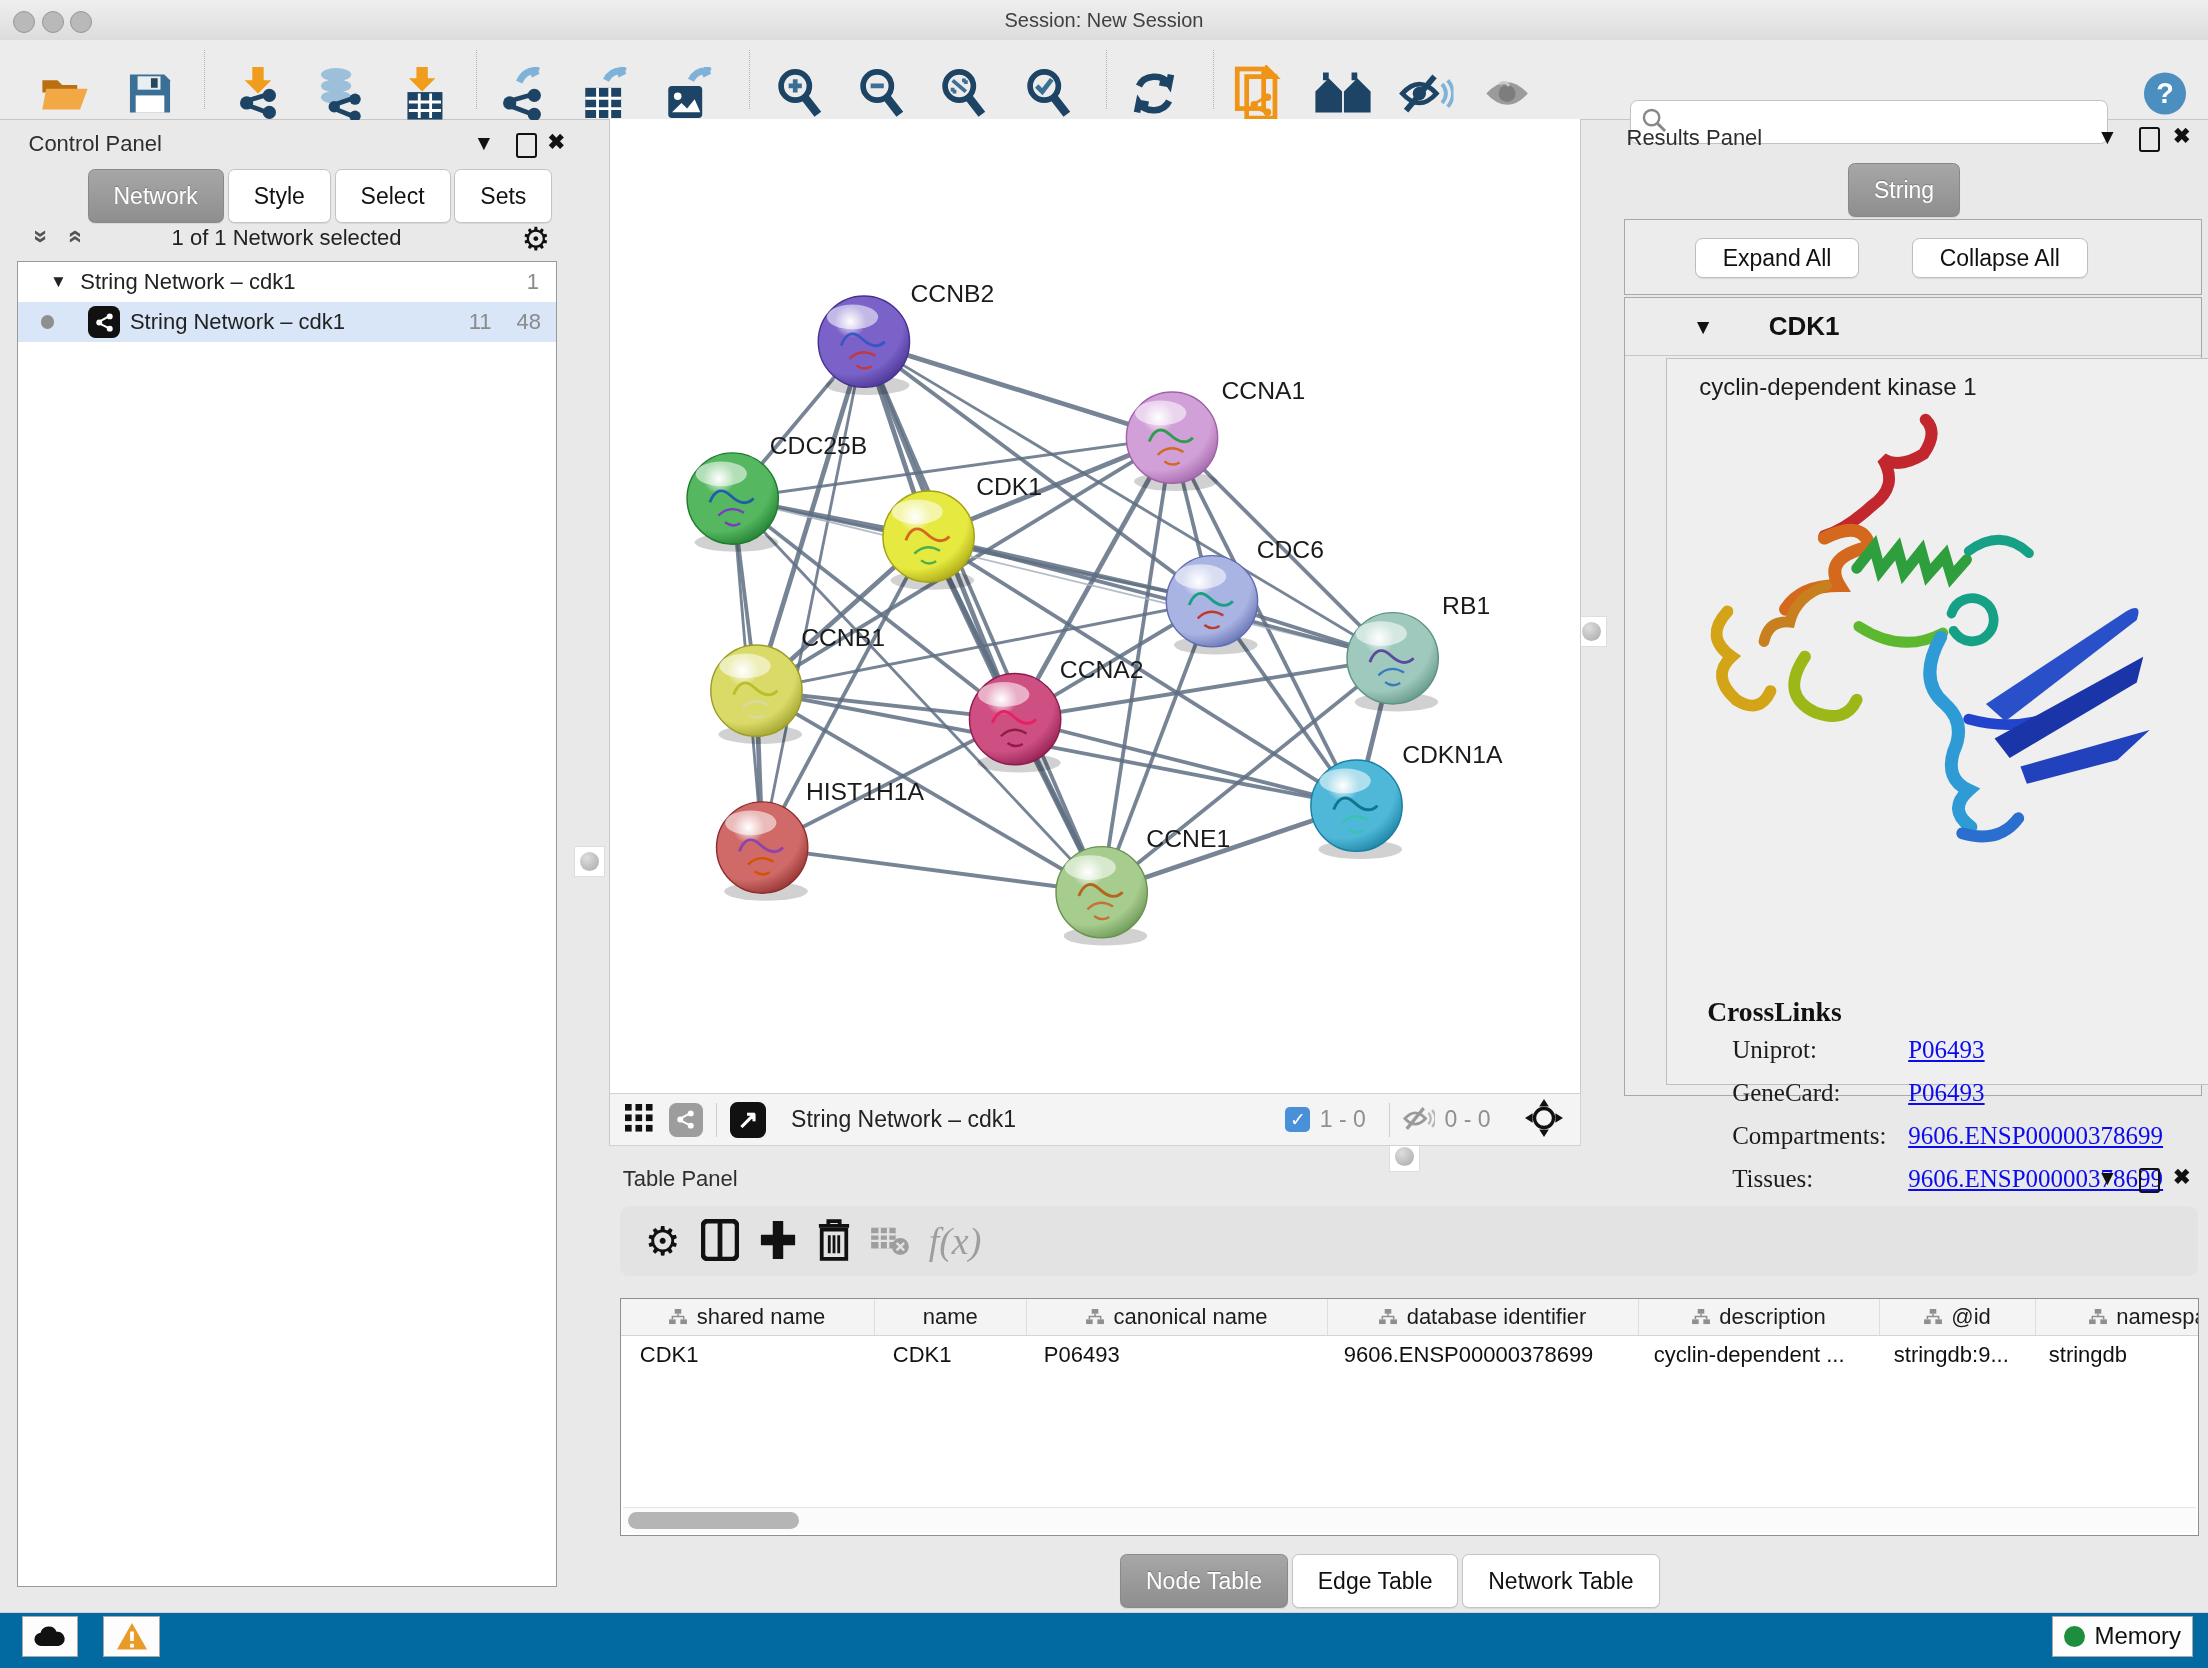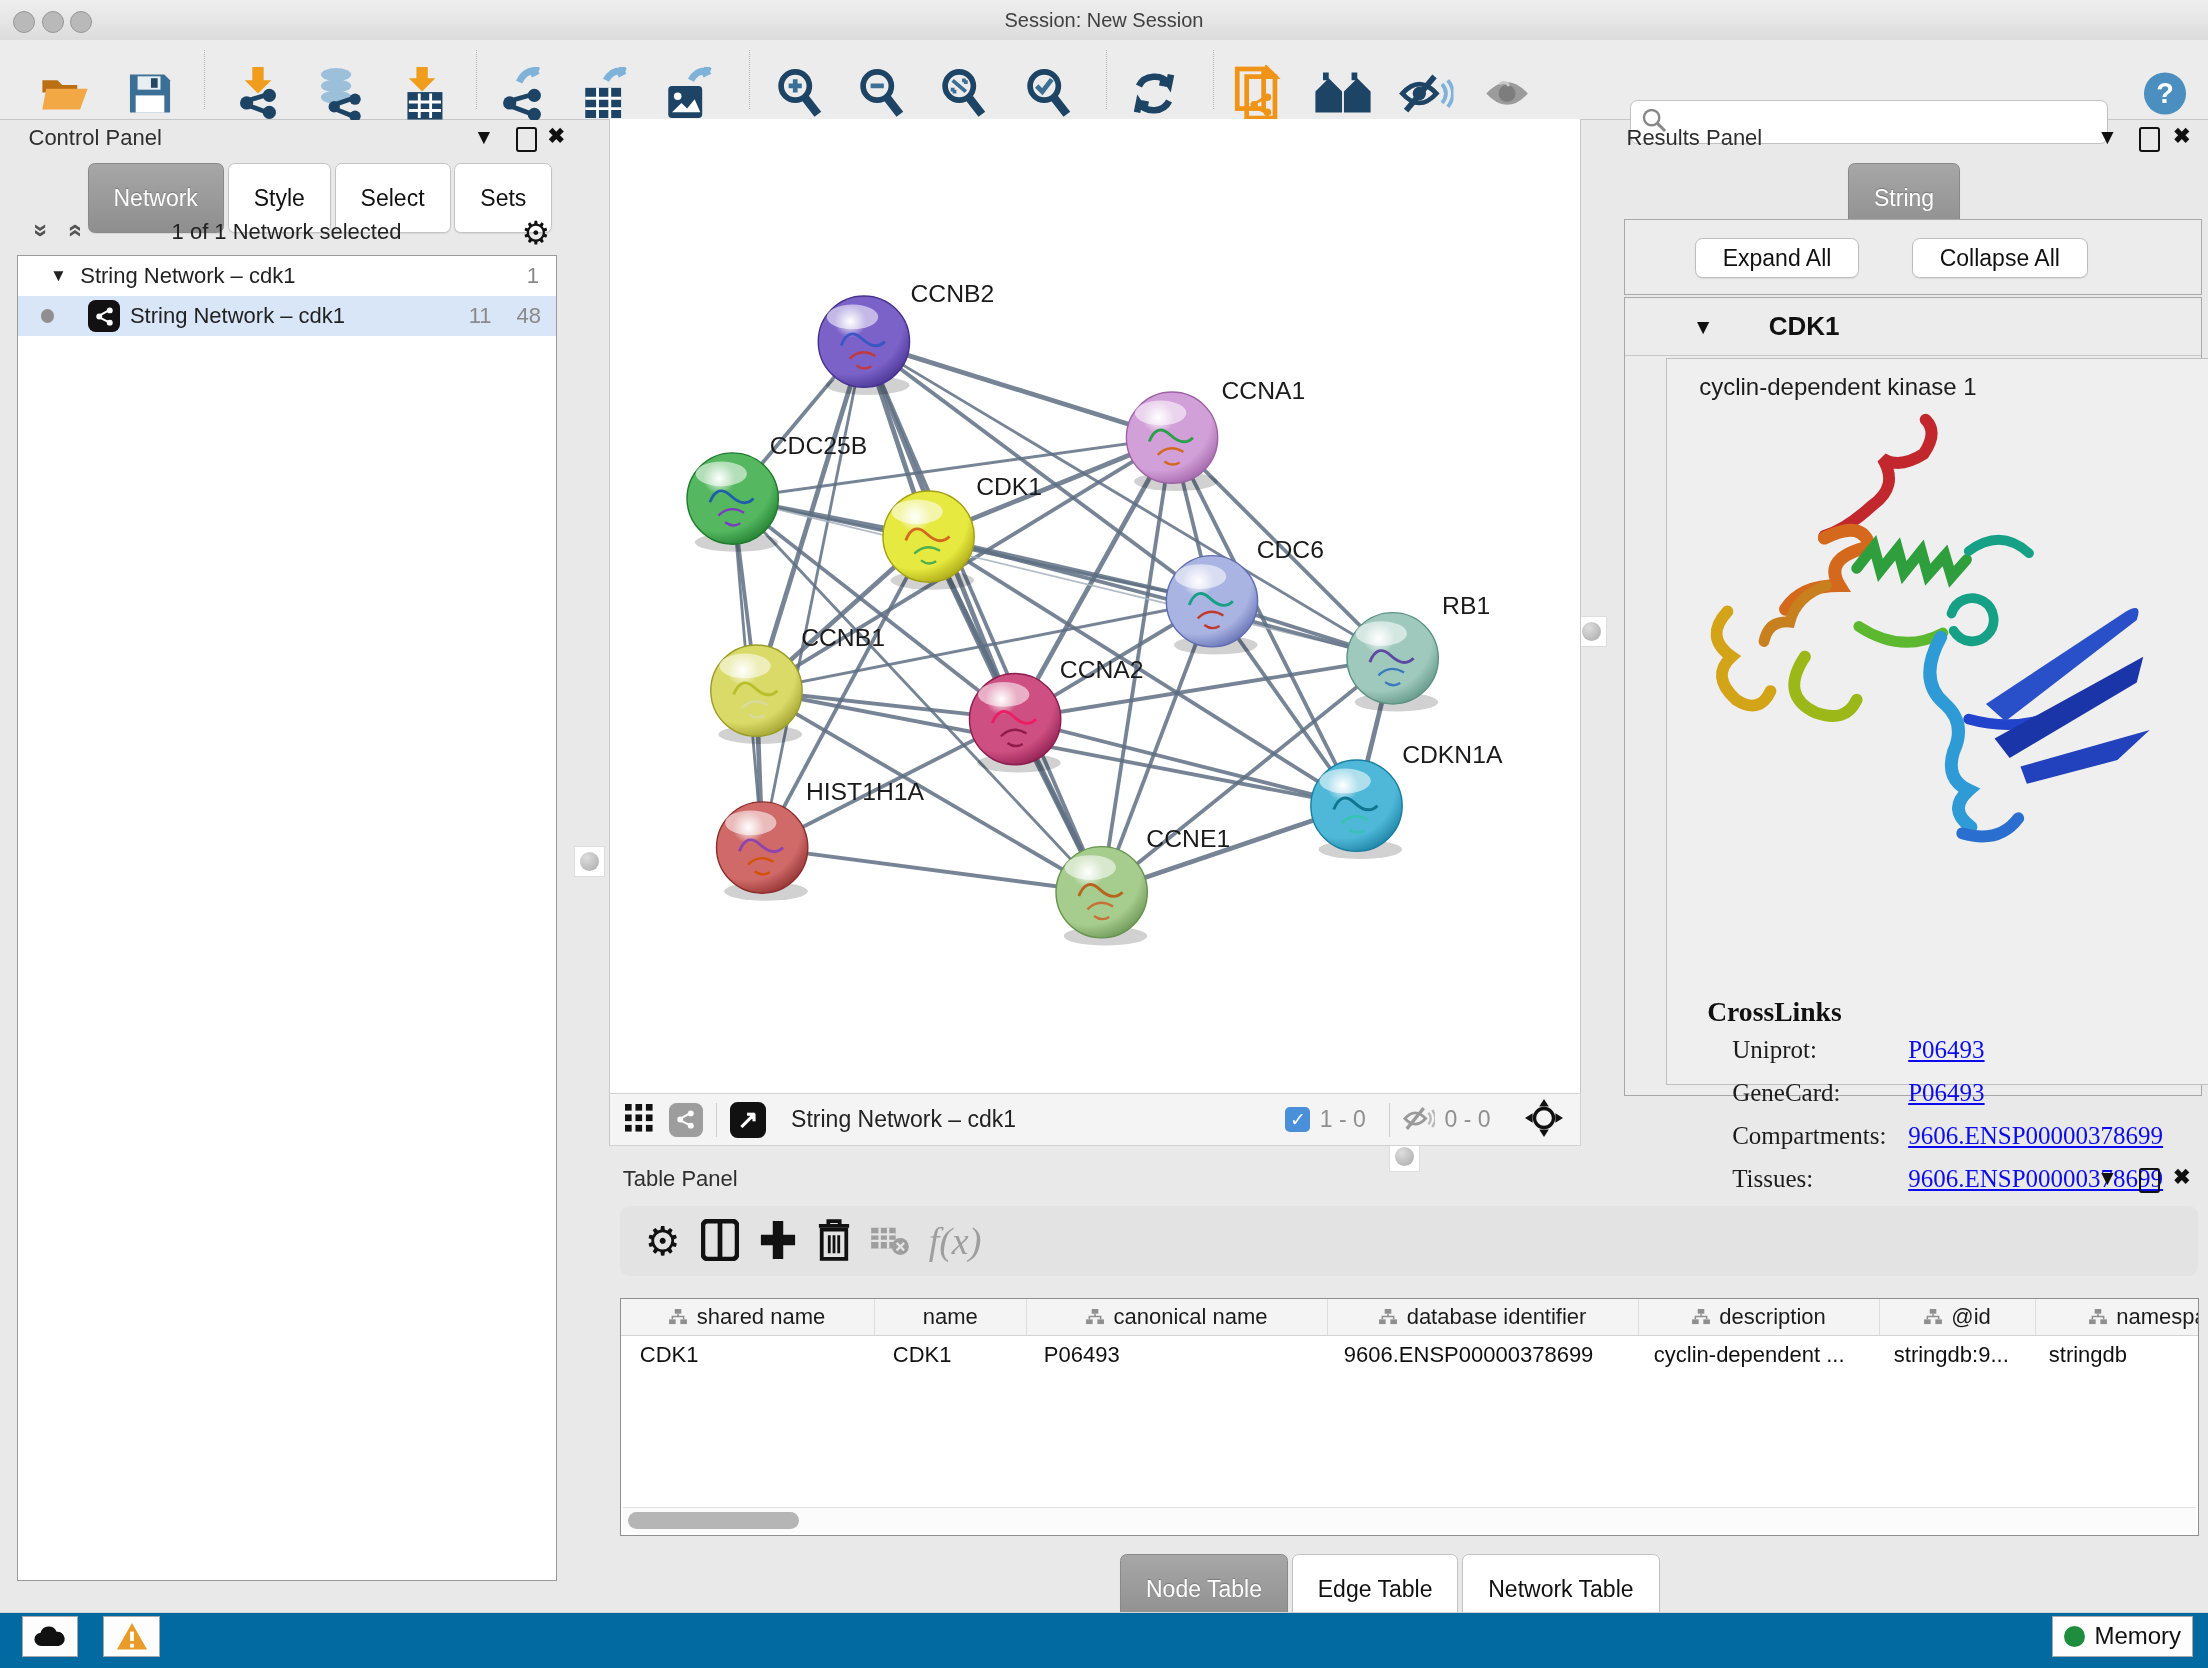--- a/index.html
+++ b/index.html
@@ -21,28 +21,28 @@
   .ticon{position:absolute;top:55px;transform:translate(-50%,-50%);cursor:default;}
   #search-box{left:1630px;top:60px;width:476px;height:42px;background:#fff;
       border:1.9px solid #c2c2c2;border-radius:7.6px;display:flex;align-items:center;}
   #search-box input{border:none;outline:none;font-size:21px;flex:1;background:transparent;}
   #search-mag{margin:0 7.6px 0 11.4px;color:#777;}
 
   
   .panel-title{font-size:22px;color:#2e2e2e;}
   .panel-ctrl{position:absolute;top:0;font-size:21px;color:#111;}
   .float-box{width:17px;height:21px;border:2.9px solid #111;border-radius:2.9px;display:inline-block;}
-  .tab{display:inline-block;padding:16px 25px;height:36px;line-height:36px;font-size:23px;
+  .tab{display:inline-block;padding:8px 25px;height:36px;line-height:36px;font-size:23px;
        background:#fff;border:1px solid #c3c3c3;border-radius:6.7px;color:#111;
        margin-right:3.8px;box-shadow:0 1px 1px rgba(0,0,0,.08);}
   .tab.active{background:linear-gradient(#a7a7a7,#8e8e8e);color:#fff;border-color:#898989;
        text-shadow:0 -1px 1px rgba(0,0,0,.25);}
 
   
-  #control-panel{left:9.5px;top:119px;width:554px;height:1493px;}
+  #control-panel{left:9.5px;top:125px;width:554px;height:1493px;}
   #cp-tabs{position:absolute;left:78px;top:44px;}
   #cp-subhead{position:absolute;left:0;top:93px;width:554px;height:38px;}
   .chev{position:absolute;top:3.8px;font-size:25px;color:#555;font-weight:bold;
         transform:rotate(90deg);display:inline-block;}
   #cp-selected{position:absolute;width:100%;text-align:center;top:6.7px;font-size:22px;color:#222;}
   #cp-gear{position:absolute;right:13.3px;top:1.9px;font-size:32px;color:#111;}
   #net-list{position:absolute;left:7.6px;top:136px;width:538px;height:1324px;background:#fff;
             border:1.9px solid #9a9a9a;}
   .net-row{position:relative;height:40px;display:flex;align-items:center;font-size:22px;}
   .net-row .cnt{color:#8a8a8a;}

